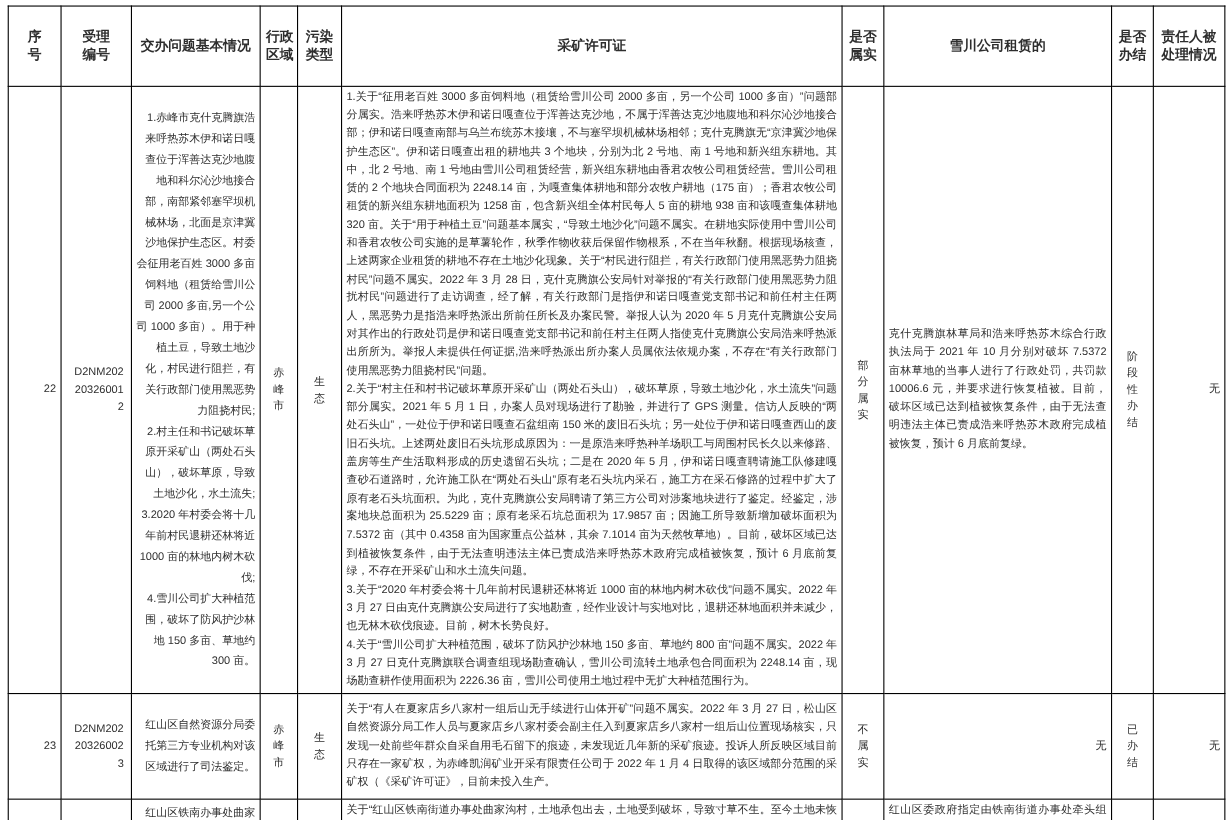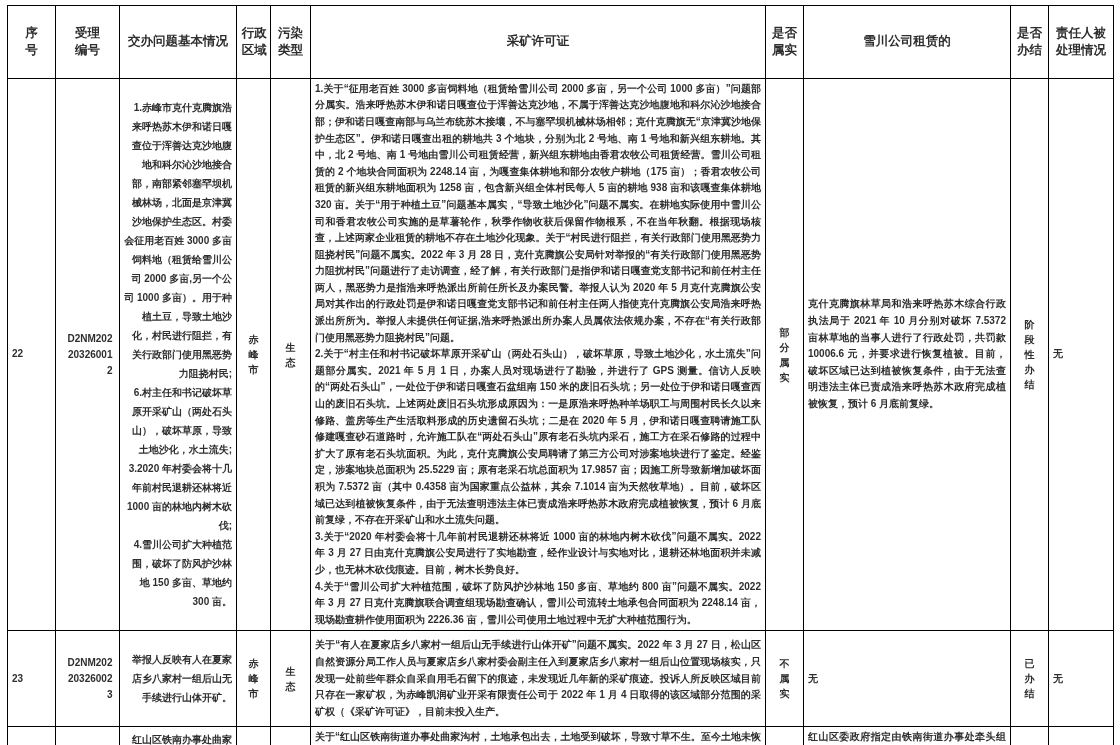--- a/index.html
+++ b/index.html
@@ -1,22 +1,22 @@
 <!DOCTYPE html>
 <html><head>
 <meta charset="utf-8">
 <style>
   html,body{margin:0;padding:0;background:#ffffff;}
   body{font-family:"Liberation Sans","DejaVu Sans",sans-serif;color:#2e2e2e;}
   .page{padding:5px 7px;}
   table{border-collapse:collapse;table-layout:fixed;width:1106px;}
   th,td{border:1px solid #000;vertical-align:middle;padding:2px 4px;box-sizing:border-box;}
   th{font-size:12.5px;font-weight:bold;text-align:center;height:46px;padding:2px 1px;line-height:1.35;}
-  td{font-size:10px;line-height:1.66;font-weight:bold;}
-  .c{text-align:left;}
+  td{font-size:10px;line-height:1.66;}
+  .c{text-align:right;}
   .just{text-align:justify;}
   .para{margin:0;text-align:justify;}
   .prob .para{line-height:1.9;text-align:right;}
   .vert{width:1.05em;margin:0 auto;word-break:break-all;line-height:1.5;text-align:center;}
   .hw1{width:1.3em;margin:0 auto;}
   .hw2{width:2.6em;margin:17px auto;}
   .code-wrap{width:50px;margin:0 auto;word-break:break-all;text-align:right;line-height:1.6;}
   tr.r22{height:486px;}
   tr.r23{height:96px;}
   tr.r24{height:106px;}
@@ -74,21 +74,21 @@
       </tr>
     </thead>
     <tbody>
       <tr class="r22">
         <td class="c">22</td>
         <td>
             <div class="code-wrap">D2NM202203260012</div>
           </td>
         <td class="prob">
           <p class="para">1.赤峰市克什克腾旗浩来呼热苏木伊和诺日嘎查位于浑善达克沙地腹地和科尔沁沙地接合部，南部紧邻塞罕坝机械林场，北面是京津冀沙地保护生态区。村委会征用老百姓 3000 多亩饲料地（租赁给雪川公司 2000 多亩,另一个公司 1000 多亩）。用于种植土豆，导致土地沙化，村民进行阻拦，有关行政部门使用黑恶势力阻挠村民;</p>
-          <p class="para">6.村主任和书记破坏草原开采矿山（两处石头山），破坏草原，导致土地沙化，水土流失;</p>
+          <p class="para">2.村主任和书记破坏草原开采矿山（两处石头山），破坏草原，导致土地沙化，水土流失;</p>
           <p class="para">3.2020 年村委会将十几年前村民退耕还林将近 1000 亩的林地内树木砍伐;</p>
           <p class="para">4.雪川公司扩大种植范围，破坏了防风护沙林地 150 多亩、草地约 300 亩。</p>
         </td>
         <td>
             <div class="vert">赤峰市</div>
           </td>
         <td>
             <div class="vert">生态</div>
           </td>
         <td class="just">
@@ -107,21 +107,21 @@
             <div class="vert">阶段性办结</div>
           </td>
         <td class="c">无</td>
       </tr>
       <tr class="r23">
         <td class="c">23</td>
         <td>
             <div class="code-wrap">D2NM202203260023</div>
           </td>
         <td class="prob">
-          <p class="para">举报人反映有人在夏家店乡八家村一组后山无手续进行山体开矿。</p>
+          <p class="para">红山区自然资源分局委托第三方专业机构对该区域进行了司法鉴定。</p>
         </td>
         <td>
             <div class="vert">赤峰市</div>
           </td>
         <td>
             <div class="vert">生态</div>
           </td>
         <td class="just">
           <p class="para">关于“有人在夏家店乡八家村一组后山无手续进行山体开矿”问题不属实。2022 年 3 月 27 日，松山区自然资源分局工作人员与夏家店乡八家村委会副主任入到夏家店乡八家村一组后山位置现场核实，只发现一处前些年群众自采自用毛石留下的痕迹，未发现近几年新的采矿痕迹。投诉人所反映区域目前只存在一家矿权，为赤峰凯润矿业开采有限责任公司于 2022 年 1 月 4 日取得的该区域部分范围的采矿权（《采矿许可证》，目前未投入生产。</p>
         </td>

